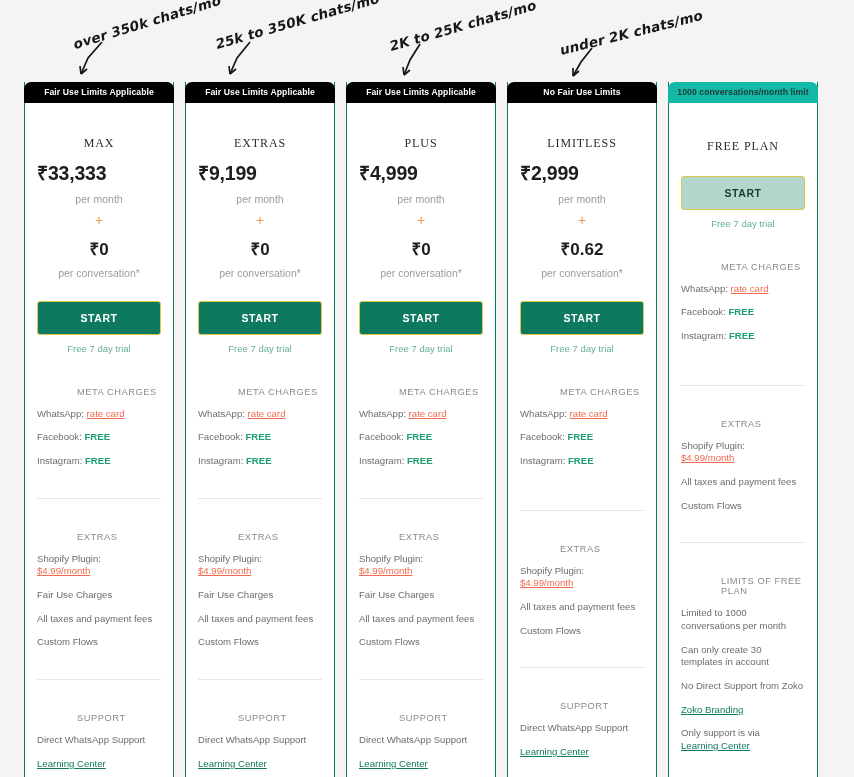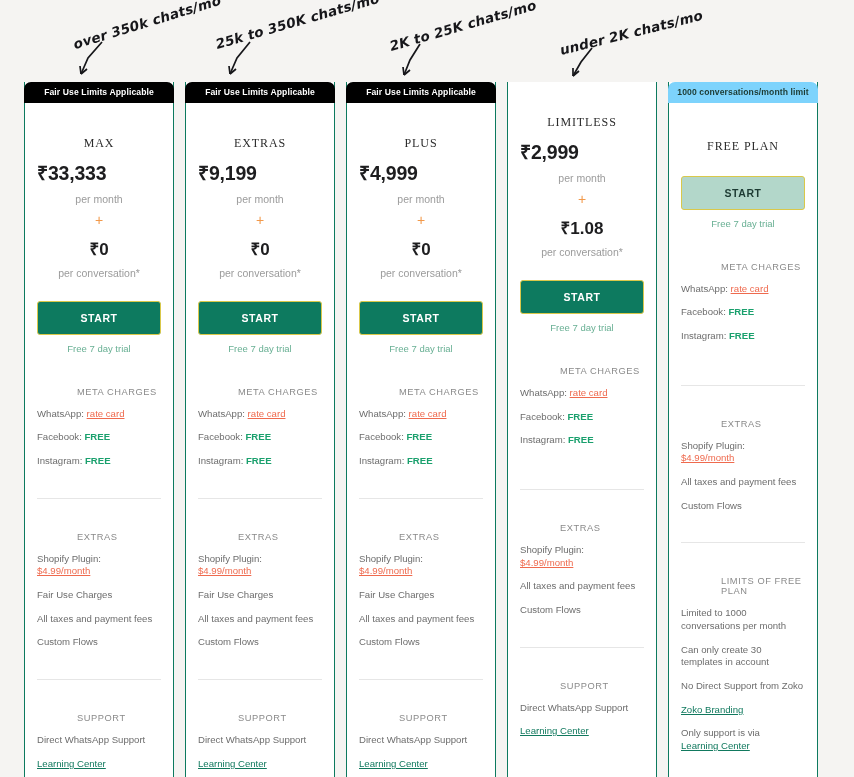--- a/index.html
+++ b/index.html
@@ -63,21 +63,21 @@
     font-size: 8.6px;
     font-weight: 700;
     text-align: center;
     padding: 5px 2px 5px;
     border-radius: 7px 7px 0 0;
     letter-spacing: 0.1px;
     margin: -0px -1px 0 -1px;
     line-height: 1.25;
   }
   .card.free .card-badge {
-    background: #7dd3fc;
+    background: #14b8a6;
     color: #1d3b33;
   }
 
   .card-body {
     padding: 0 12px 0 12px;
     flex: 1;
     display: flex;
     flex-direction: column;
   }
 
@@ -364,26 +364,27 @@
       <div class="feat">
         <span class="lnk-green">Learning Center</span>
       </div>
 
       <div class="spacer"></div>
       <div class="bottom-divider"></div>
     </div>
   </div>
 
   <div class="card">
+    <div class="card-badge">No Fair Use Limits</div>
     <div class="card-body">
       <div class="plan-name">LIMITLESS</div>
       <div class="price-main">₹2,999</div>
       <div class="price-sub">per month</div>
       <div class="plus-sign">+</div>
-      <div class="price-conv">₹1.08</div>
+      <div class="price-conv">₹0.62</div>
       <div class="conv-sub">per conversation*</div>
       <div class="start-btn">START</div>
       <div class="trial-text">Free 7 day trial</div>
 
       <div class="section-head">META CHARGES</div>
       <div class="feat">
         <span class="lbl">WhatsApp:</span>
         <span class="lnk-orange">rate card</span>
       </div>
       <div class="feat">

